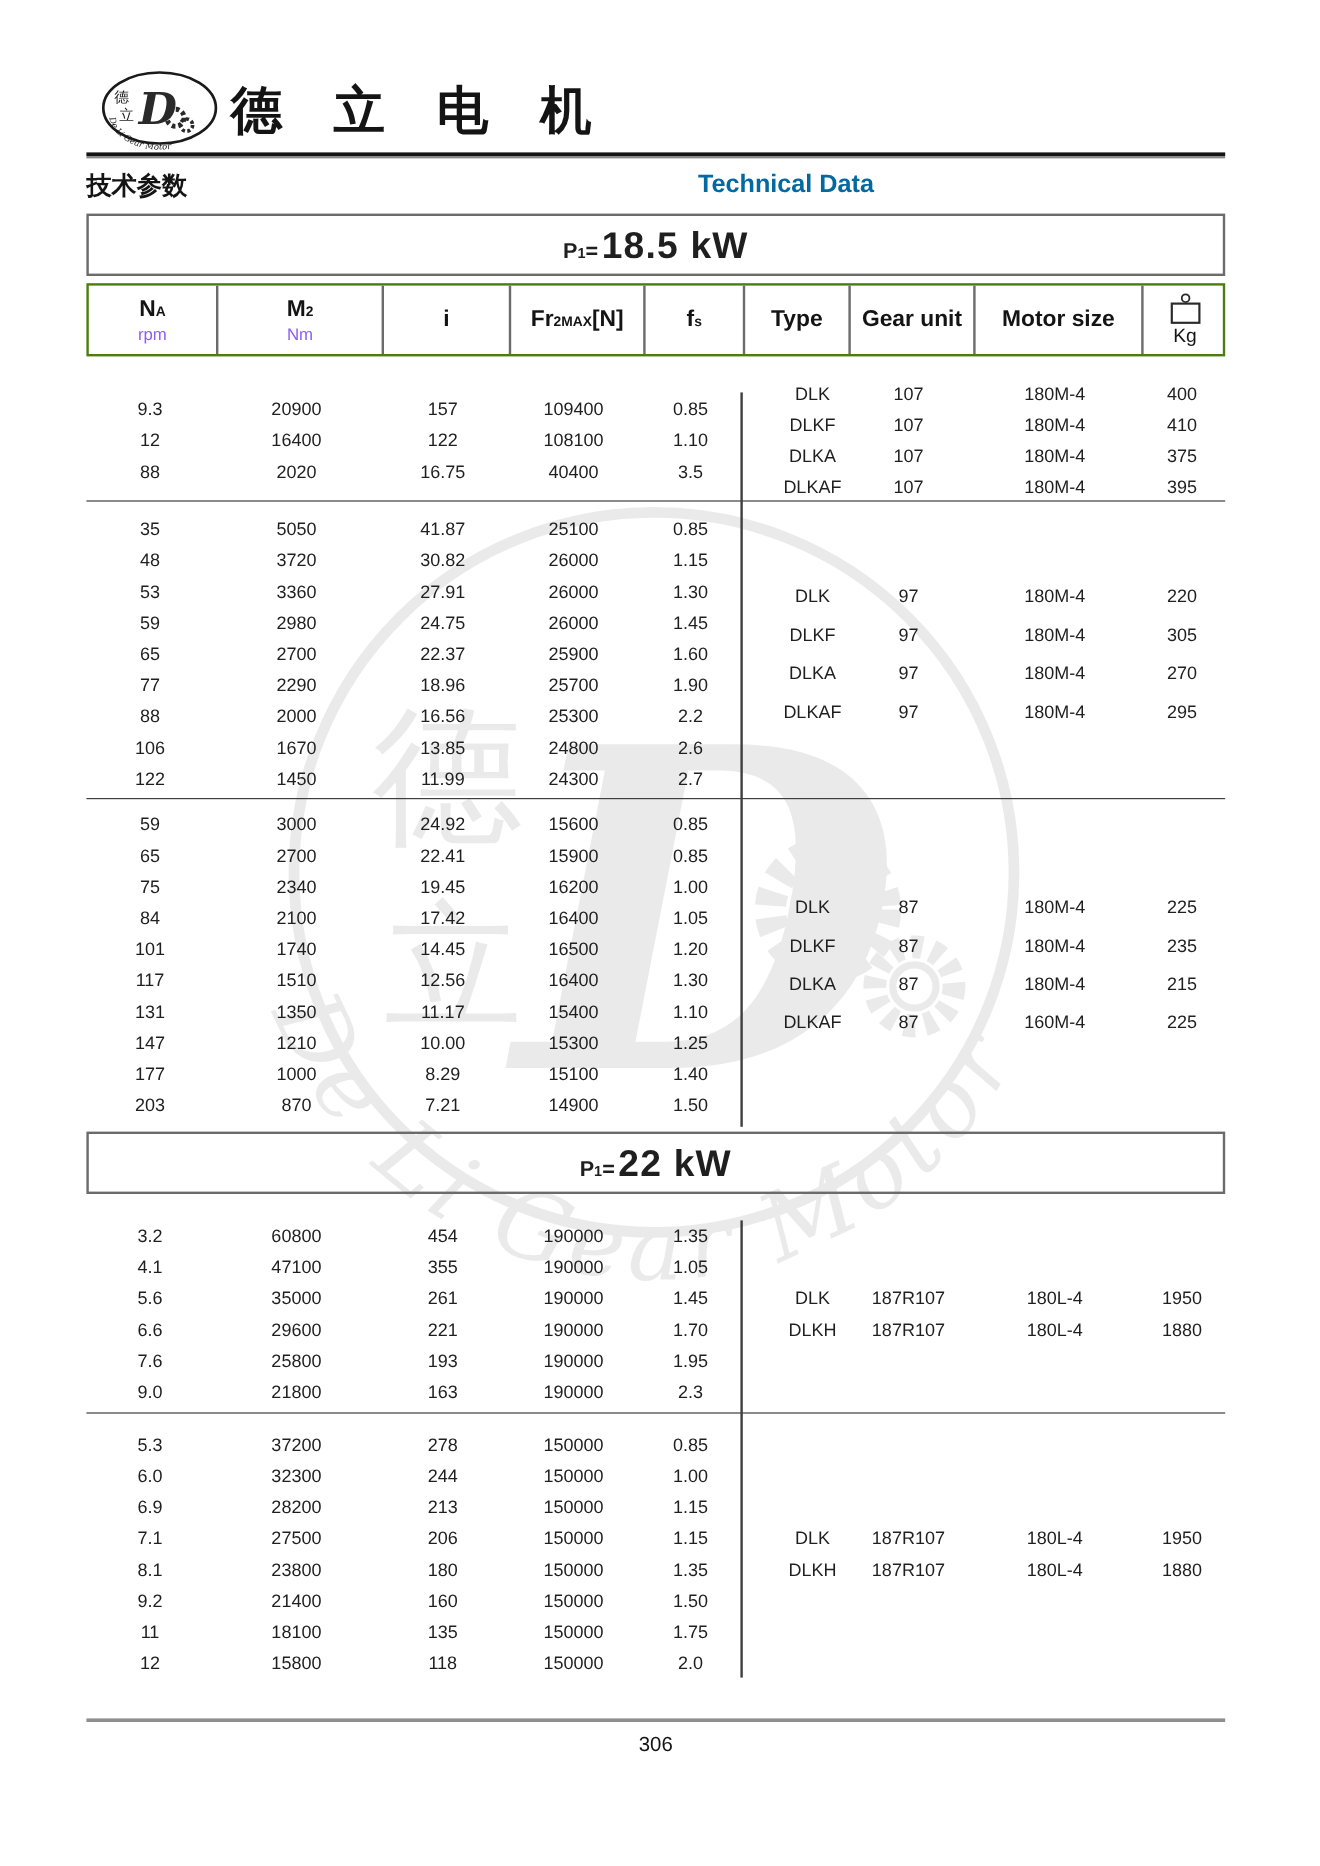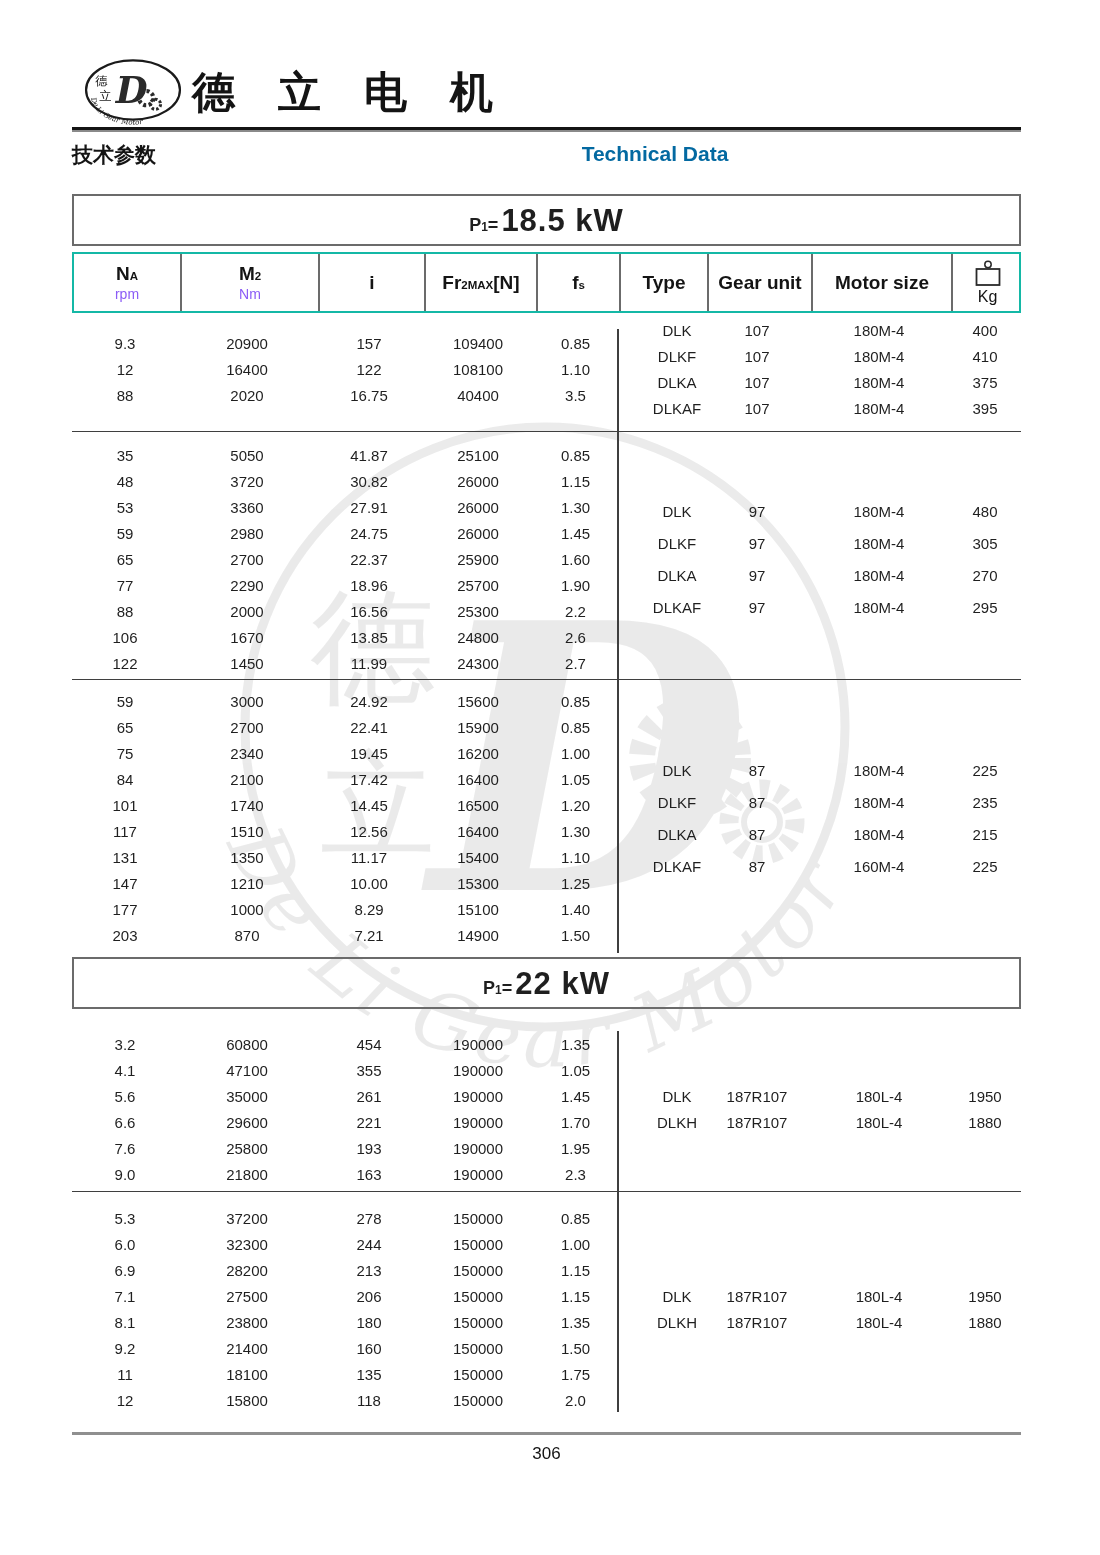--- a/index.html
+++ b/index.html
@@ -11,48 +11,48 @@
   
   .logo{position:absolute;left:82px;top:57px;}
   .brand-title{position:absolute;left:192px;top:64px;font-family:"DejaVu Serif",serif;
                font-weight:bold;font-size:43px;letter-spacing:14px;color:#141414;}
   .top-rule{position:absolute;left:72px;top:127px;width:949px;height:5px;
             background:linear-gradient(to bottom,#141414 0 3px,#8a8a8a 3px 5px);}
   .sub-cn{position:absolute;left:72px;top:141px;font-size:21px;font-weight:bold;color:#141414;}
   .sub-en{position:absolute;left:520px;top:142px;width:270px;text-align:center;
           font-size:21px;font-weight:bold;color:#0369a1;}
   
-  .content{position:absolute;left:72px;top:194px;width:949px;}
+  .content{position:absolute;left:72px;top:178px;width:949px;}
   .power-box{box-sizing:border-box;height:52px;border:2px solid #6b6b6b;display:flex;
              align-items:baseline;justify-content:center;padding-top:7px;}
   .pp{font-size:18px;font-weight:bold;}
   .psub{font-size:12px;font-weight:bold;}
   .p-value{font-size:31px;font-weight:bold;letter-spacing:1px;margin-left:3px;}
   #slot-power-0 .power-box{margin-bottom:6px;}
   #slot-rest .power-box{margin-bottom:10px;}
-  .header-row{box-sizing:border-box;display:grid;width:949px;height:61px;margin-bottom:12px;
+  .header-row{box-sizing:border-box;display:grid;width:949px;height:61px;margin-bottom:26px;
               grid-template-columns:106px 138px 106px 112px 83px 88px 104px 140px 71px;
-              border:2px solid #14b8a6;}
+              border:2px solid #4d7c0f;}
   .hcell{display:flex;flex-direction:column;align-items:center;justify-content:center;
          border-left:2px solid #6b6b6b;}
   .hcell:first-child{border-left:none;}
   .hline{line-height:1.12;}
   .hmain{font-weight:bold;font-size:19px;color:#141414;}
   .hsub{font-weight:bold;font-size:11.5px;color:#141414;}
   .hunit{font-size:14px;margin-top:1px;color:#8b5cf6;}
   .kgtxt{font-weight:normal;font-size:16px;color:#141414;}
   .kgicon{display:block;margin:0 auto 0;}
   
   .sdata{position:relative;}
   .sdata::before{content:"";position:absolute;left:545px;top:4px;bottom:4px;width:1.5px;
                  background:#3f3f3f;}
   .sdata.sd1::before{top:12px;bottom:8px;}
   .block{border-bottom:1.5px solid #3f3f3f;}
   .sdata .block:last-child{border-bottom:none;}
-  .b0-0{padding:6px 0 22px;}
+  .b0-0{padding:6px 0 10px;}
   .b0-1{padding:11px 0 2px;}
   .b0-2{padding:9px 0 8px;}
   .b1-0{padding:13px 0 3px;}
   .b1-1{padding:14px 0 6px;}
   .rowsarea{position:relative;}
   .lrows{width:545px;}
   .lrow{display:grid;grid-template-columns:106px 138px 106px 112px 83px;height:26px;line-height:26px;}
   .lcell{text-align:center;font-size:15px;}
   .rrows{position:absolute;left:545px;top:0;bottom:0;width:404px;display:flex;
          flex-direction:column;justify-content:center;}
@@ -273,21 +273,21 @@
                     <div class="lcell">11.99</div>
                     <div class="lcell">24300</div>
                     <div class="lcell">2.7</div>
                   </div>
                 </div>
                 <div class="rrows rrh32">
                   <div class="rrow">
                     <div class="rcell type">DLK</div>
                     <div class="rcell">97</div>
                     <div class="rcell">180M-4</div>
-                    <div class="rcell">480</div>
+                    <div class="rcell">220</div>
                   </div>
                   <div class="rrow">
                     <div class="rcell type">DLKF</div>
                     <div class="rcell">97</div>
                     <div class="rcell">180M-4</div>
                     <div class="rcell">305</div>
                   </div>
                   <div class="rrow">
                     <div class="rcell type">DLKA</div>
                     <div class="rcell">97</div>

